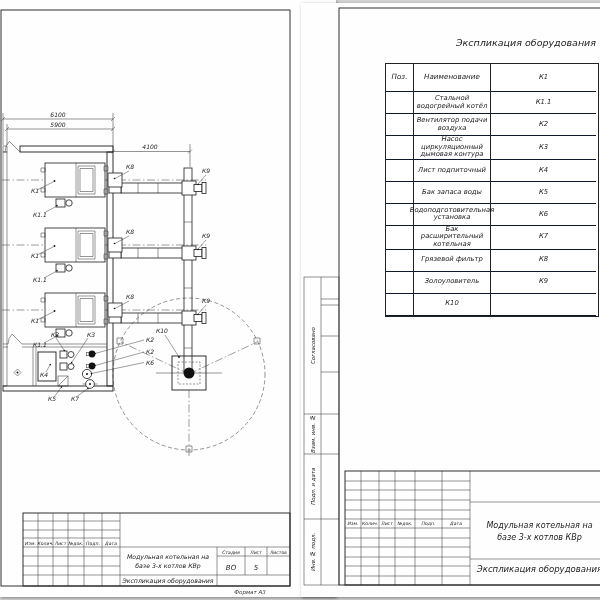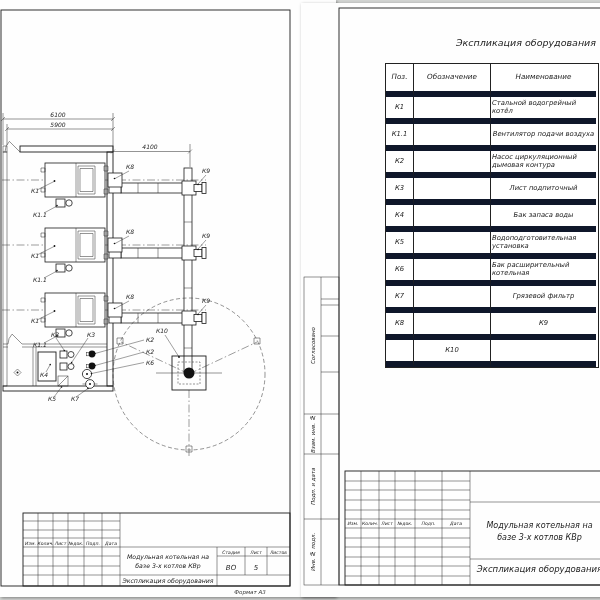--- a/index.html
+++ b/index.html
@@ -22,22 +22,22 @@
   .dm{font:italic 6px "DejaVu Sans",sans-serif;fill:#222;text-anchor:middle}
   .st{font:italic 4.6px "DejaVu Sans",sans-serif;fill:#222;text-anchor:middle}
   .sb{font:italic 6.2px "DejaVu Sans",sans-serif;fill:#222;text-anchor:middle}
   .sv{font:italic 7px "DejaVu Sans",sans-serif;fill:#222;text-anchor:middle}
   .fmt{font:italic 5.5px "DejaVu Sans",sans-serif;fill:#333;text-anchor:middle}
   
   .rp-title{position:absolute;left:120px;top:34px;width:210px;text-align:center;
             font:italic 9.5px "DejaVu Sans",sans-serif;color:#222}
   .eq-table{position:absolute;left:84px;top:60px;width:212px;display:grid;
             grid-template-columns:28px 77px 105px;border:1px solid #222;background:#fff}
-  .eq-cell{border-right:1px solid #222;border-bottom:6px solid #0f172a;display:flex;
-           align-items:center;justify-content:center;
+  .eq-cell{border-right:1px solid #222;border-bottom:1px solid #0f172a;display:flex;
+           align-items:center;justify-content:center;text-align:center;
            font:italic 6.8px "DejaVu Sans",sans-serif;color:#222;min-height:21px;
            padding:0 1px;line-height:1.12}
   .eq-cell:nth-child(3n){border-right:none}
   .eq-head{min-height:27px;font-size:7.2px}
   .vlabel{position:absolute;display:flex;align-items:center;justify-content:center;
           writing-mode:vertical-rl;transform:rotate(180deg);
           font:italic 5.5px "DejaVu Sans",sans-serif;color:#222}
   .hdr-row{position:absolute;left:44px;top:516px;width:125px;height:9px;display:flex}
   .hdr-cell{display:flex;align-items:center;justify-content:center;
             font:italic 4.6px "DejaVu Sans",sans-serif;color:#222}
@@ -196,21 +196,20 @@
       <rect x="44" y="468" width="264" height="114" class="ln"></rect>
       <path class="thin" d="M60,468 V582 M78,468 V582 M94,468 V582 M114,468 V582 M141,468 V582 M169,468 V582"></path>
       <path class="thin" d="M44,478 H169 M44,487 H169 M44,497 H169 M44,507 H169 M44,516 H169 M44,525 H169 M44,535 H169 M44,544 H169 M44,554 H169 M44,563 H169 M44,573 H169 M169,499 H308 M169,556 H308"></path>
     </g>
   </svg>
 
   <div class="rp-title">Экспликация оборудования</div>
 
   <div class="eq-table">
     <div class="eq-cell eq-head">Поз.</div>
-    <div class="eq-cell eq-head">Обозначение</div>
     <div class="eq-cell eq-head">Наименование</div>
 
     <div class="eq-cell">К1</div>
     <div class="eq-cell"></div>
     <div class="eq-cell">Стальной водогрейный котёл</div>
 
     <div class="eq-cell">К1.1</div>
     <div class="eq-cell"></div>
     <div class="eq-cell">Вентилятор подачи воздуха</div>
 
@@ -233,20 +232,21 @@
     <div class="eq-cell">К6</div>
     <div class="eq-cell"></div>
     <div class="eq-cell">Бак расширительный котельная</div>
 
     <div class="eq-cell">К7</div>
     <div class="eq-cell"></div>
     <div class="eq-cell">Грязевой фильтр</div>
 
     <div class="eq-cell">К8</div>
     <div class="eq-cell"></div>
+    <div class="eq-cell">Золоуловитель</div>
 
     <div class="eq-cell">К9</div>
     <div class="eq-cell"></div>
 
     <div class="eq-cell">К10</div>
     <div class="eq-cell"></div>
   </div>
 
   <div class="vlabel" style="left:3px;top:274px;width:17px;height:137px">Согласовано</div>
   <div class="vlabel" style="left:3px;top:411px;width:17px;height:40px">Взам. инв. №</div>

